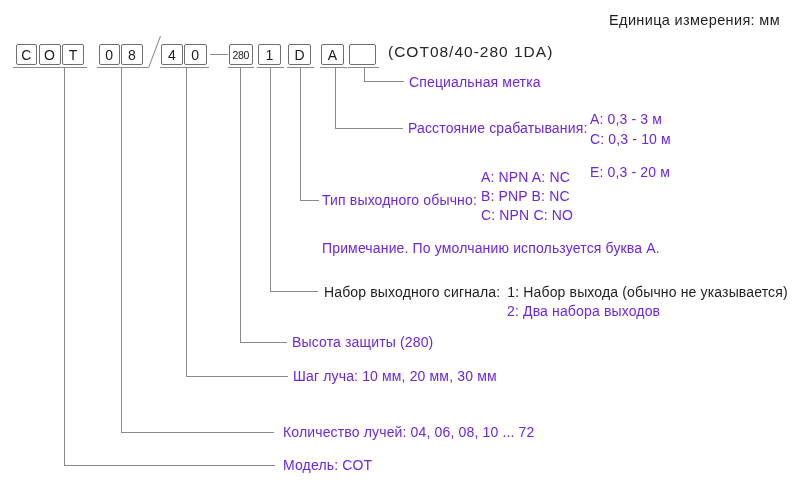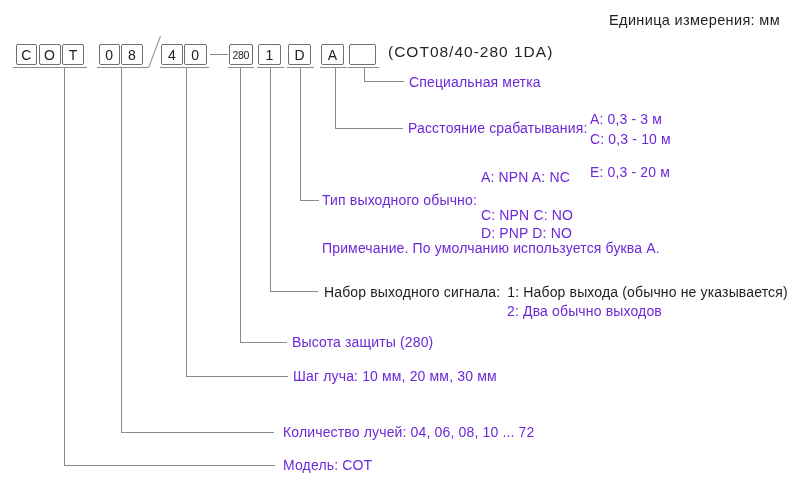--- a/index.html
+++ b/index.html
@@ -87,28 +87,28 @@
 
   <div class="lbl" style="left:409px;top:73px">Специальная метка</div>
 
   <div class="lbl" style="left:408px;top:119px">Расстояние срабатывания:</div>
   <div class="lbl" style="left:590px;top:110px">A: 0,3 - 3 м</div>
   <div class="lbl" style="left:590px;top:130px">C: 0,3 - 10 м</div>
   <div class="lbl" style="left:590px;top:163px">E: 0,3 - 20 м</div>
 
   <div class="lbl" style="left:322px;top:191px">Тип выходного обычно:</div>
   <div class="lbl" style="left:481px;top:167.5px">A: NPN A: NC</div>
+  <div class="lbl" style="left:481px;top:186.5px">B: PNP B: NC</div>
   <div class="lbl" style="left:481px;top:205.5px">C: NPN C: NO</div>
-  <div class="lbl" style="left:481px;top:224px">D: PNP D: NO</div>
   <div class="lbl" style="left:322px;top:239px">Примечание. По умолчанию используется буква A.</div>
 
   <div class="set-row">
     <span>Набор выходного сигнала:</span>
     <span>1: Набор выхода (обычно не указывается)</span>
   </div>
-  <div class="lbl" style="left:507px;top:302px">2: Два обычно выходов</div>
+  <div class="lbl" style="left:507px;top:302px">2: Два набора выходов</div>
 
   <div class="lbl" style="left:292px;top:333px">Высота защиты (280)</div>
   <div class="lbl" style="left:293px;top:367px">Шаг луча: 10 мм, 20 мм, 30 мм</div>
   <div class="lbl" style="left:283px;top:423px">Количество лучей: 04, 06, 08, 10 ... 72</div>
   <div class="lbl" style="left:283px;top:456px">Модель: COT</div>
 
 </div>
 
 </body></html>

